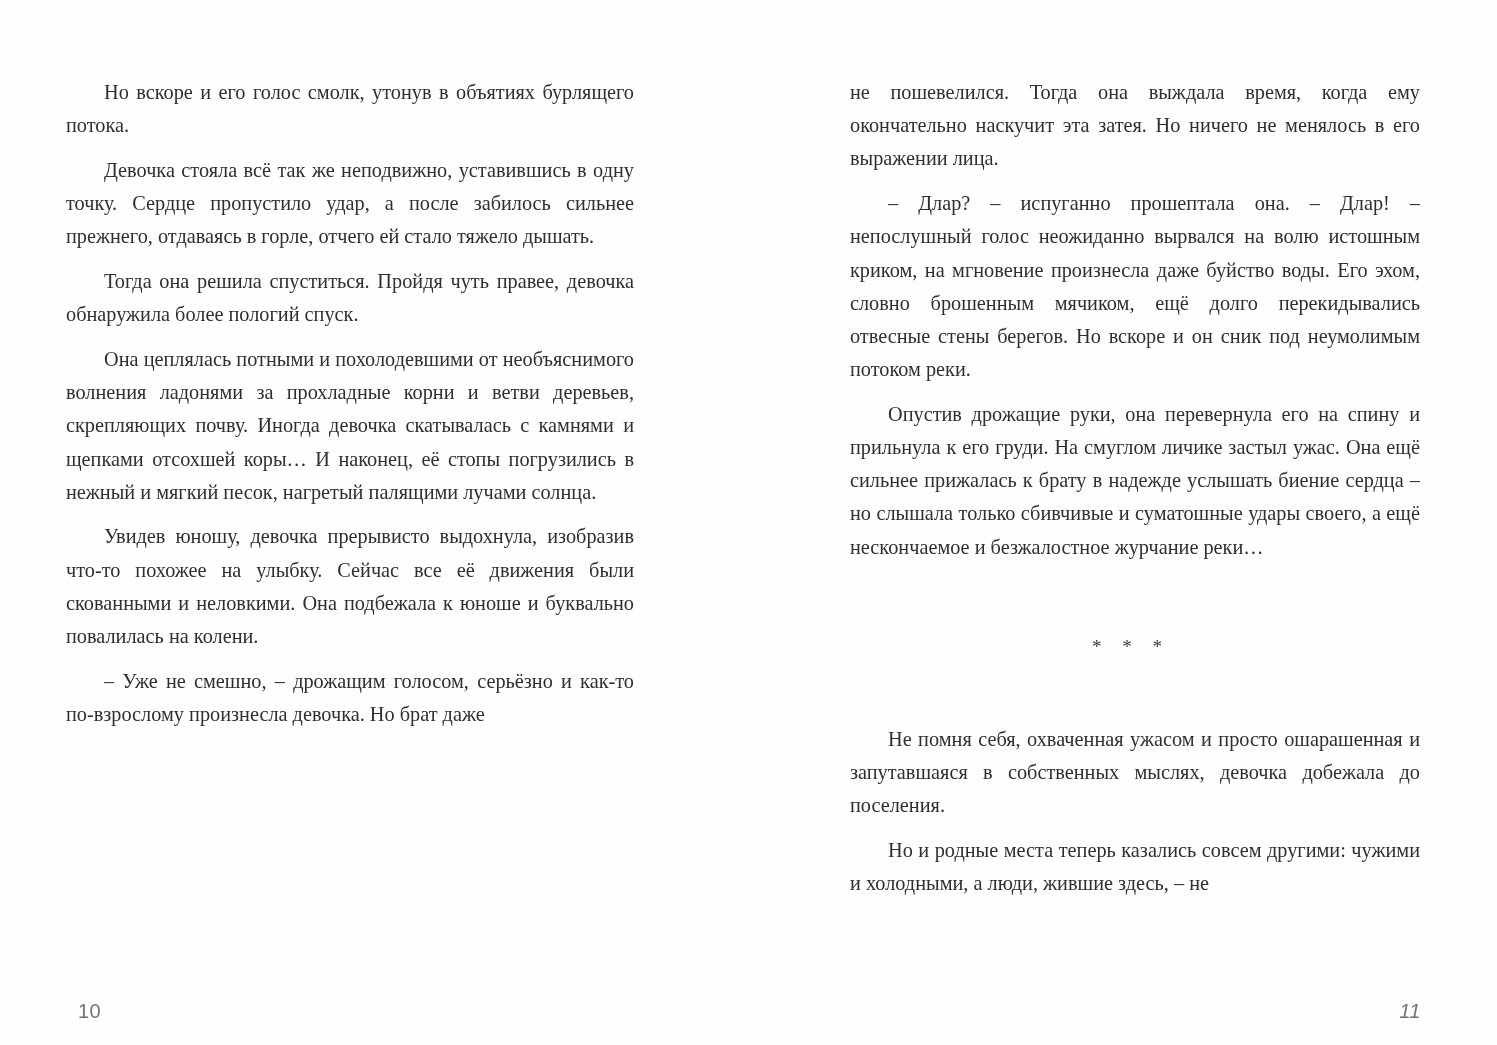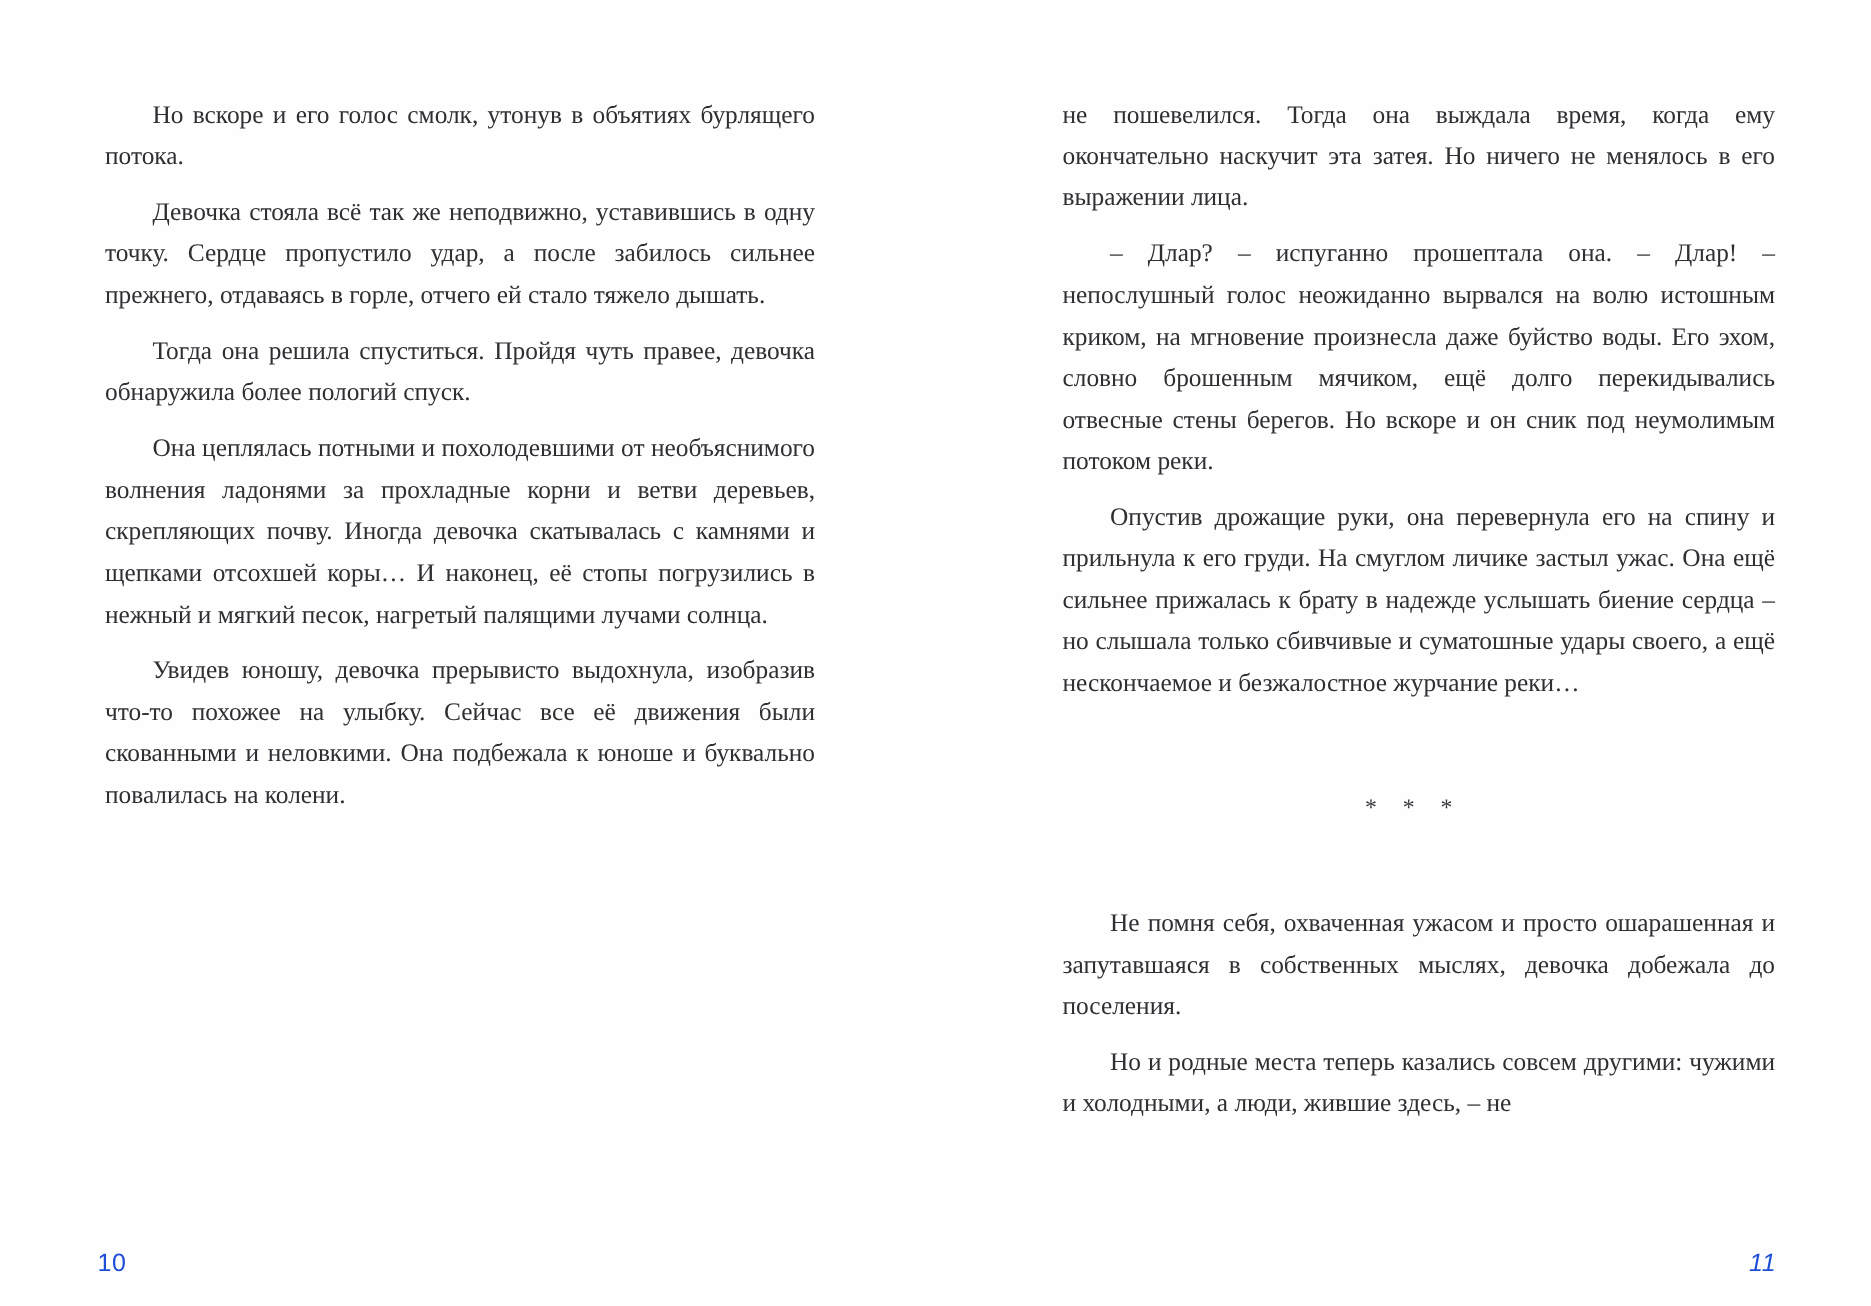--- a/index.html
+++ b/index.html
@@ -37,21 +37,21 @@
     position: absolute;
     top: 76px;
     font-size: 20.3px;
     line-height: 33.2px;
     text-align: justify;
     text-justify: inter-word;
     color: #2e2e33;
     -webkit-font-smoothing: antialiased;
   }
   .page-left .text-column {
-    left: 84px;
+    left: 66px;
     width: 568px;
   }
   .page-right .text-column {
     left: 102px;
     width: 570px;
   }
 
   .para {
     margin: 0 0 11.5px 0;
     text-indent: 38px;
@@ -73,38 +73,39 @@
     padding-right: 0.42em;
     user-select: none;
   }
 
   
   .folio {
     position: absolute;
     bottom: 22px;
     font-family: "Liberation Sans", "DejaVu Sans", sans-serif;
     font-size: 20px;
-    color: #1d4ed8;
+    color: #737373;
     letter-spacing: 0.5px;
   }
   .page-left  .folio { left: 78px; }
   .page-right .folio { right: 76px; font-style: italic; }
 </style>
 </head>
 <body>
 
 <div class="spread">
 
   <div class="page page-left">
     <div class="text-column">
       <p class="para">Но вскоре и его голос смолк, утонув в объятиях бурлящего потока.</p>
       <p class="para">Девочка стояла всё так же неподвижно, уставившись в одну точку. Сердце пропустило удар, а после забилось сильнее прежнего, отдаваясь в горле, отчего ей стало тяжело дышать.</p>
       <p class="para">Тогда она решила спуститься. Пройдя чуть правее, девочка обнаружила более пологий спуск.</p>
       <p class="para">Она цеплялась потными и похолодевшими от необъяснимого волнения ладонями за прохладные корни и ветви деревьев, скрепляющих почву. Иногда девочка скатывалась с камнями и щепками отсохшей коры… И наконец, её стопы погрузились в нежный и мягкий песок, нагретый палящими лучами солнца.</p>
       <p class="para">Увидев юношу, девочка прерывисто выдохнула, изобразив что-то похожее на улыбку. Сейчас все её движения были скованными и неловкими. Она подбежала к юноше и буквально повалилась на колени.</p>
+      <p class="para">– Уже не смешно, – дрожащим голосом, серьёзно и как-то по-взрослому произнесла девочка. Но брат даже</p>
     </div>
     <div class="folio">10</div>
   </div>
 
   <div class="page page-right">
     <div class="text-column">
       <p class="para continued">не пошевелился. Тогда она выждала время, когда ему окончательно наскучит эта затея. Но ничего не менялось в его выражении лица.</p>
       <p class="para">– Длар? – испуганно прошептала она. – Длар! – непослушный голос неожиданно вырвался на волю истошным криком, на мгновение произнесла даже буйство воды. Его эхом, словно брошенным мячиком, ещё долго перекидывались отвесные стены берегов. Но вскоре и он сник под неумолимым потоком реки.</p>
       <p class="para">Опустив дрожащие руки, она перевернула его на спину и прильнула к его груди. На смуглом личике застыл ужас. Она ещё сильнее прижалась к брату в надежде услышать биение сердца – но слышала только сбивчивые и суматошные удары своего, а ещё нескончаемое и безжалостное журчание реки…</p>
 

